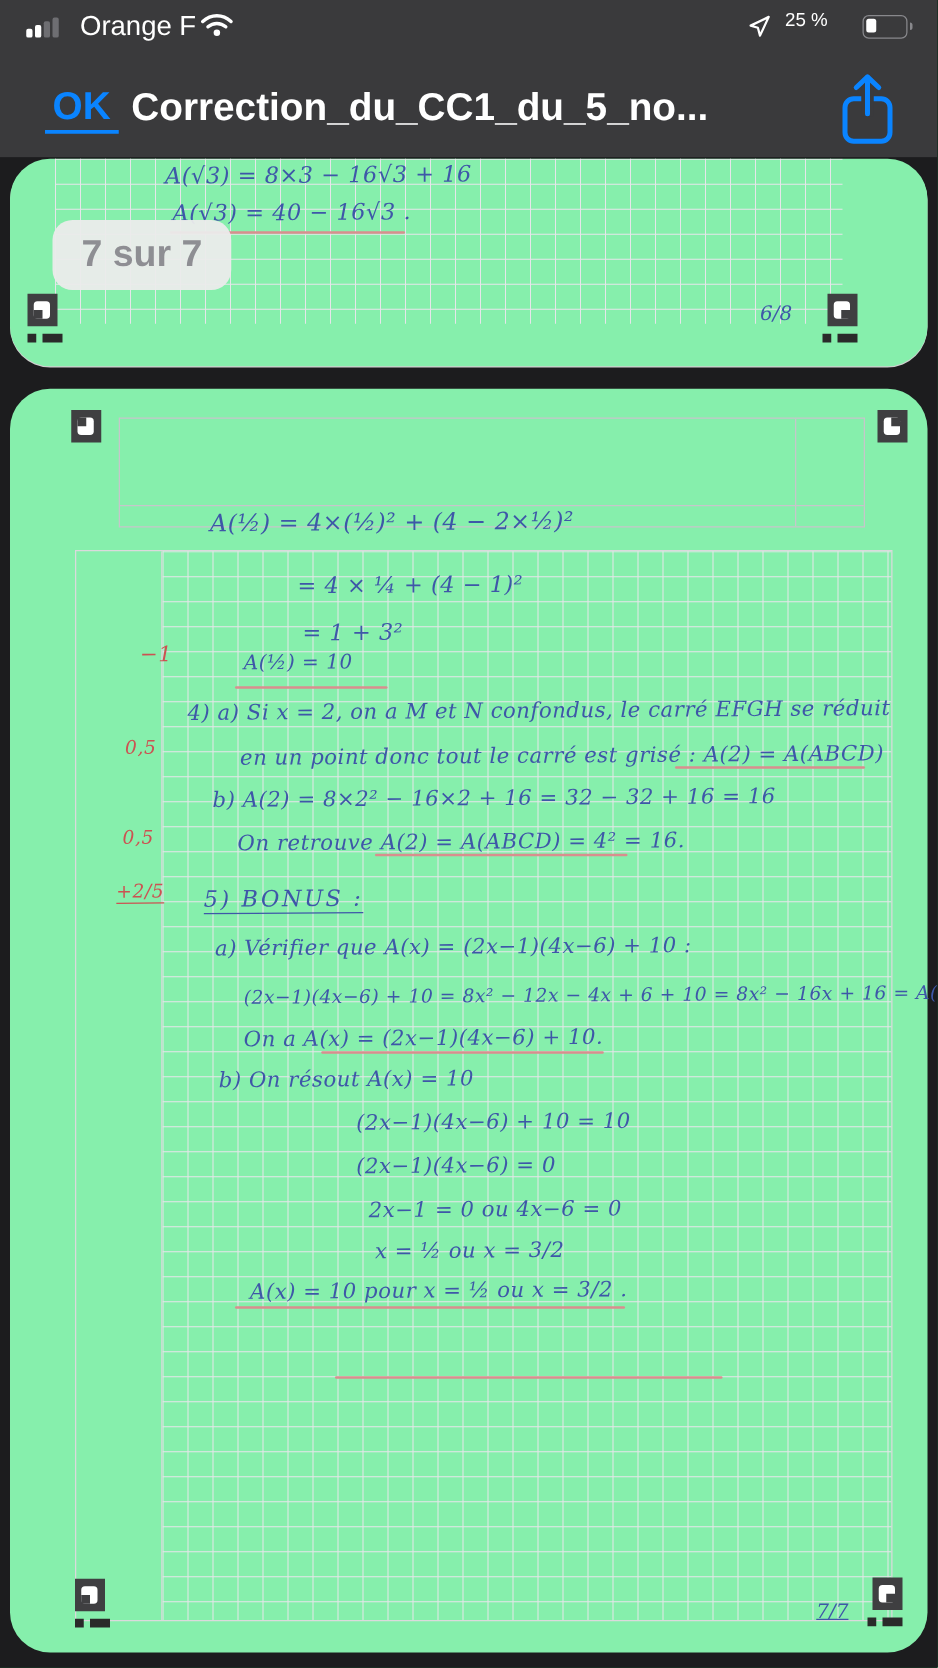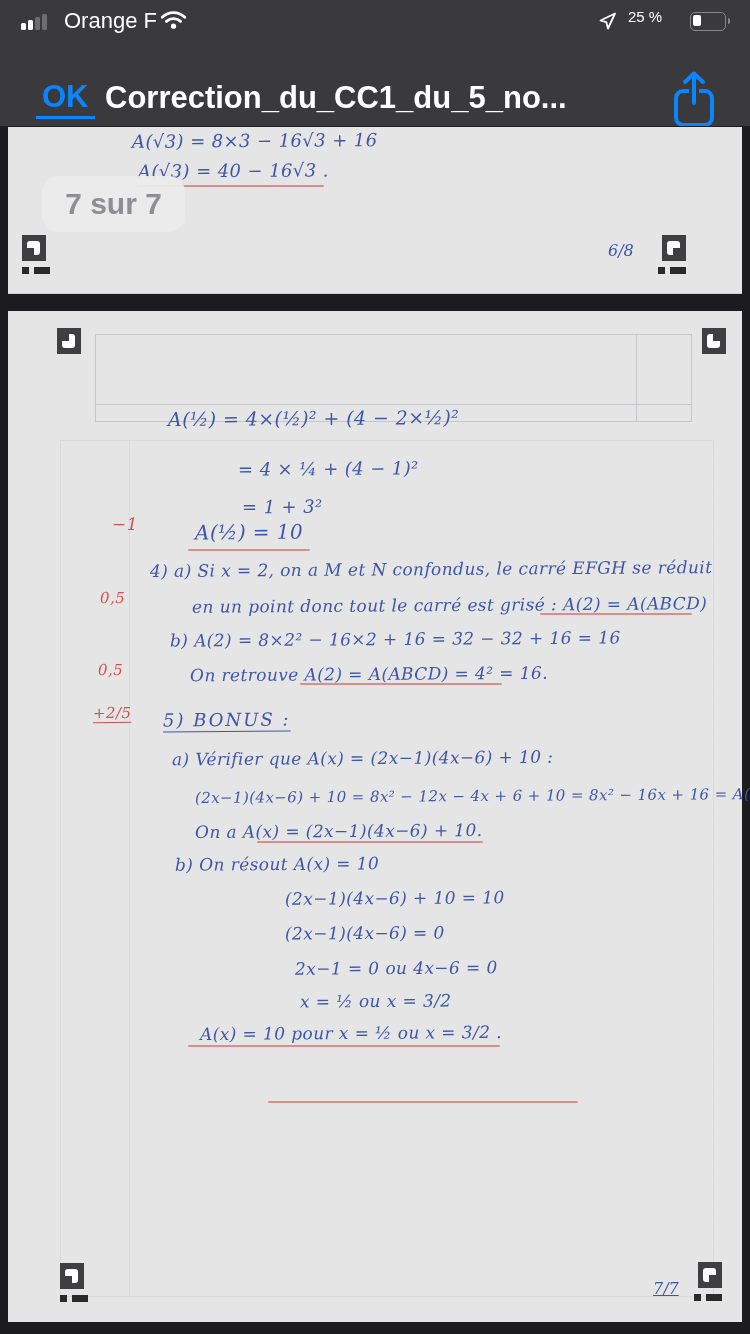--- a/index.html
+++ b/index.html
@@ -17,30 +17,30 @@
   .sig i:nth-child(4){height:16px;}
   .carrier{position:absolute;left:64px;top:8px;font-size:22px;color:#fff;font-weight:400;}
   .wifi{position:absolute;left:160px;top:10px;}
   .time{position:absolute;left:0;right:0;top:8px;text-align:center;font-size:22px;font-weight:700;color:#fff;}
   .loc{position:absolute;left:598px;top:11px;}
   .batt-pct{position:absolute;left:628px;top:8px;font-size:15px;color:#fff;}
   .battery{position:absolute;left:690px;top:12px;width:34px;height:17px;border:1.5px solid #88888c;border-radius:5px;}
   .battery::before{content:"";position:absolute;left:1.5px;top:1.5px;width:8px;height:11px;background:#fff;border-radius:2px;}
   .battery::after{content:"";position:absolute;right:-5px;top:4.5px;width:2.5px;height:6px;background:#88888c;border-radius:0 2px 2px 0;}
 
-  .navbar{position:absolute;top:54px;left:0;width:596px;height:84px;}
+  .navbar{position:absolute;top:42px;left:0;width:596px;height:84px;}
   .ok-btn{position:absolute;left:36px;top:24px;font-size:31px;font-weight:700;color:#0a84ff;
           border-bottom:3px solid #0a84ff;padding-bottom:1px;cursor:pointer;background:none;border-top:none;border-left:none;border-right:none;}
   .doc-title{position:absolute;left:105px;top:26px;width:530px;font-size:31px;font-weight:700;color:#fff;
              white-space:nowrap;overflow:hidden;}
   .share-btn{position:absolute;left:660px;top:14px;width:60px;height:62px;background:none;border:none;cursor:pointer;}
 
   
   .doc{position:absolute;top:126px;left:0;width:750px;height:1208px;background:#1c1c1e;overflow:hidden;}
-  .page{position:absolute;background:#e5e5e5;}
+  .page{position:absolute;background:#86efac;border-radius:32px;}
   .page6{top:1px;left:8px;width:734px;height:166px;box-shadow:0 1px 0 #cfcfcf;}
   .page7{top:185px;left:8px;width:734px;height:1011px;}
   .grid{background-image:linear-gradient(#e6e6ea 1px,transparent 1px),linear-gradient(90deg,#e6e6ea 1px,transparent 1px);background-size:20px 20px;}
   .p6grid{position:absolute;left:36px;top:0;width:630px;height:132px;}
   .sheet{position:absolute;left:52px;top:129px;width:652px;height:855px;border:1px solid #dadadc;}
   .gridpane{position:absolute;left:68px;top:0;right:0;bottom:0;border-left:1px solid #dadadc;}
   .headerbox{position:absolute;left:87px;top:23px;width:595px;height:86px;border:1px solid #c6c6ca;}
   .headerbox .vline{position:absolute;left:540px;top:0;width:1px;height:100%;background:#c6c6ca;}
   .headerbox .hline{position:absolute;left:0;top:69px;width:100%;height:1px;background:#c6c6ca;}
 
@@ -75,21 +75,21 @@
   .p6-num{left:600px;top:114px;}
 
   
   .p7-tl{left:49px;top:17px;} .p7-tr{left:694px;top:17px;}
   .p7-bl{left:52px;top:952px;} .p7-bl-d{left:52px;top:984px;}
   .p7-br{left:690px;top:951px;} .p7-br-d{left:686px;top:983px;}
   .p7-num{left:645px;top:968px;text-decoration:underline;}
   .p7-l0{left:160px;top:96px;font-size:19px;}
   .p7-l1{left:230px;top:147px;font-size:18px;}
   .p7-l2{left:234px;top:185px;font-size:18px;}
-  .p7-l3{left:187px;top:209px;font-size:20px;}
+  .p7-l3{left:187px;top:209px;font-size:16px;}
   .p7-l4{left:142px;top:248px;}
   .p7-l5{left:184px;top:284px;}
   .p7-l6{left:162px;top:318px;}
   .p7-l7{left:182px;top:353px;}
   .p7-l8{left:155px;top:398px;font-size:18px;letter-spacing:2px;}
   .p7-l9{left:164px;top:437px;}
   .p7-l10{left:187px;top:476px;font-size:15px;}
   .p7-l11{left:187px;top:510px;}
   .p7-l12{left:167px;top:543px;}
   .p7-l13{left:277px;top:577px;}

